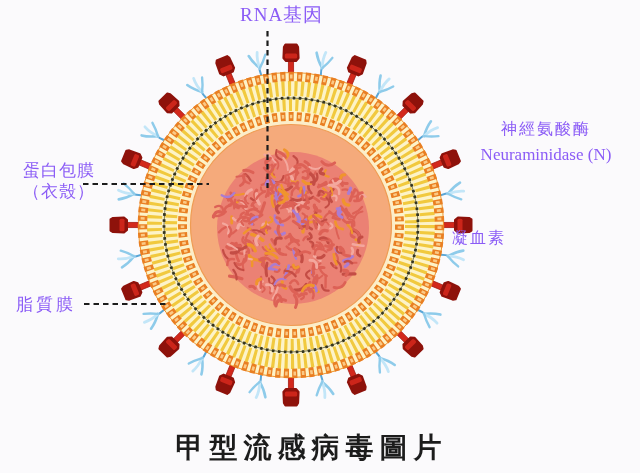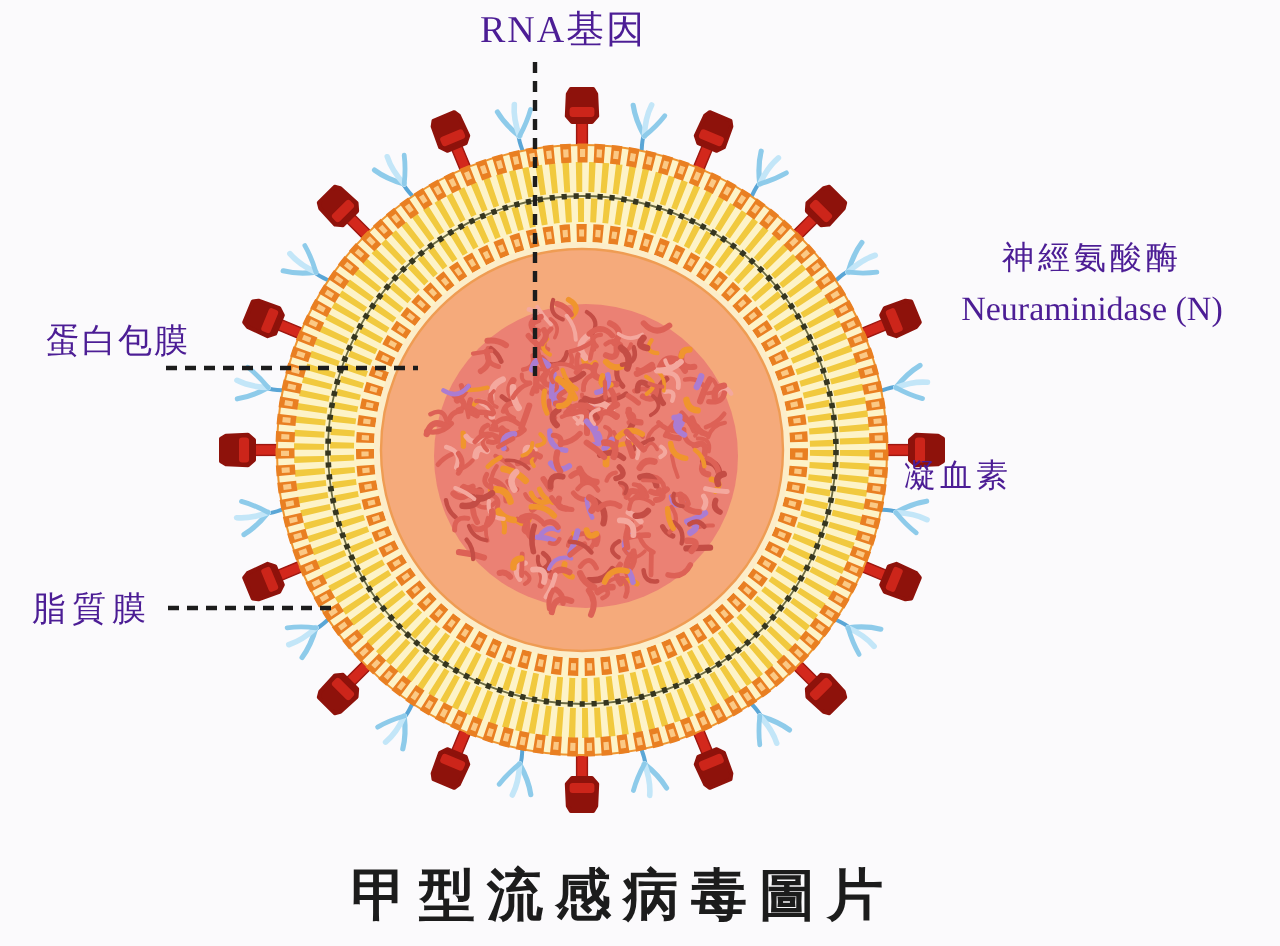--- a/index.html
+++ b/index.html
@@ -1,19 +1,19 @@
 <!DOCTYPE html>
 <html><head>
 <meta charset="utf-8">
 <style>
   html,body{margin:0;padding:0;}
   body{background:#fbfafc;font-family:"Liberation Serif","DejaVu Serif",serif;}
   .stage{position:relative;width:640px;height:473px;background:#fbfafc;overflow:hidden;}
   .stage svg{position:absolute;left:0;top:0;}
-  .lbl{position:absolute;color:#4c1d95;}
+  .lbl{position:absolute;color:#8b5cf6;}
   .lbl-rna{left:240px;top:2px;font-size:19px;letter-spacing:1px;white-space:nowrap;}
   .lbl-capsid{left:0px;top:160px;width:92px;text-align:center;font-size:17px;line-height:21px;letter-spacing:1px;margin-left:13px;}
   .lbl-lipid{left:16px;top:293px;font-size:17px;letter-spacing:3px;white-space:nowrap;}
   .lbl-na{left:452px;top:119px;width:188px;text-align:center;}
   .lbl-ha{left:452px;top:228px;width:188px;text-align:left;}
   .lbl .zh{font-size:16px;letter-spacing:2px;}
   .lbl .en{font-size:17px;margin-top:5px;letter-spacing:0px;white-space:nowrap;}
   .caption{position:absolute;left:149px;top:429px;width:325px;text-align:center;
            font-size:28px;font-weight:700;letter-spacing:6px;color:#1c1c1c;white-space:nowrap;}
 </style>
@@ -580,20 +580,21 @@
         <line x1="267.5" y1="31" x2="267.5" y2="188"></line>
         <line x1="83" y1="184" x2="209" y2="184"></line>
         <line x1="84" y1="304" x2="168" y2="304"></line>
       </g>
     </svg>
 
   <div class="lbl lbl-rna">RNA基因</div>
 
   <div class="lbl lbl-capsid">
     <div>蛋白包膜</div>
+    <div>（衣殼）</div>
   </div>
 
   <div class="lbl lbl-na">
     <div class="zh">神經氨酸酶</div>
     <div class="en">Neuraminidase (N)</div>
   </div>
 
   <div class="lbl lbl-lipid">脂質膜</div>
 
   <div class="lbl lbl-ha">

